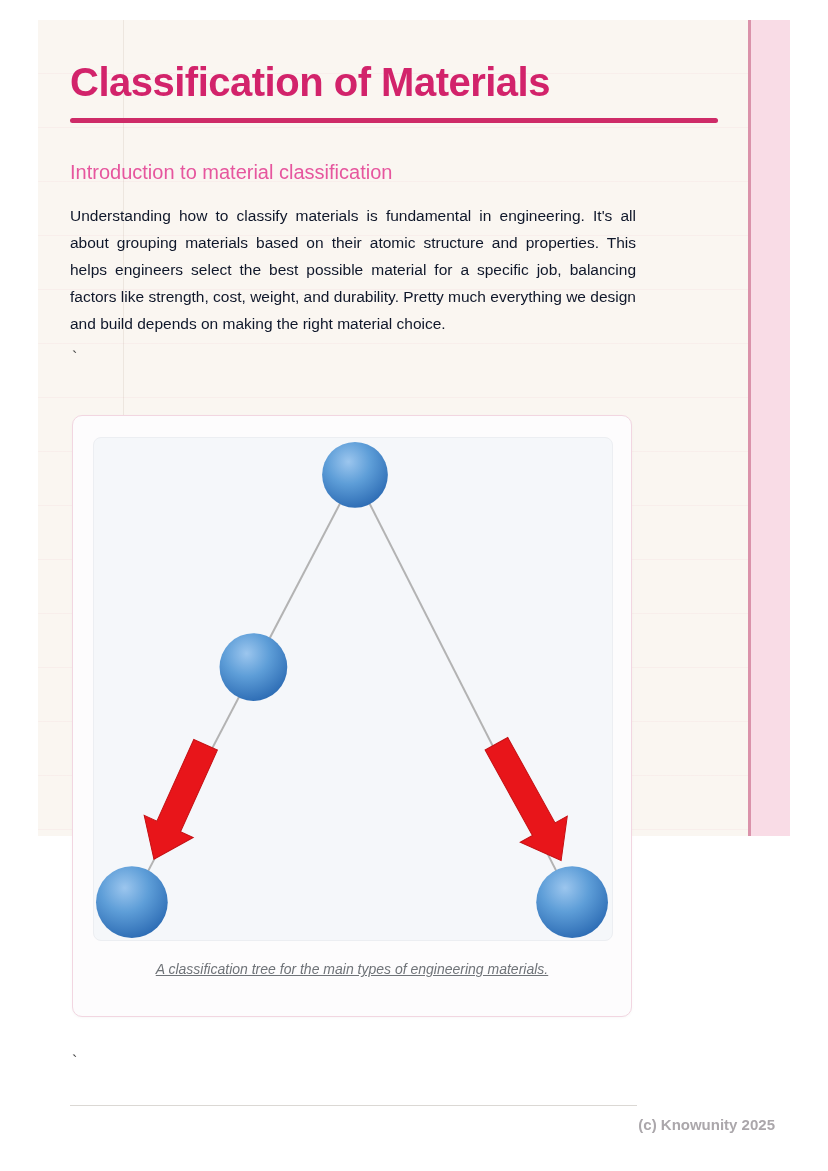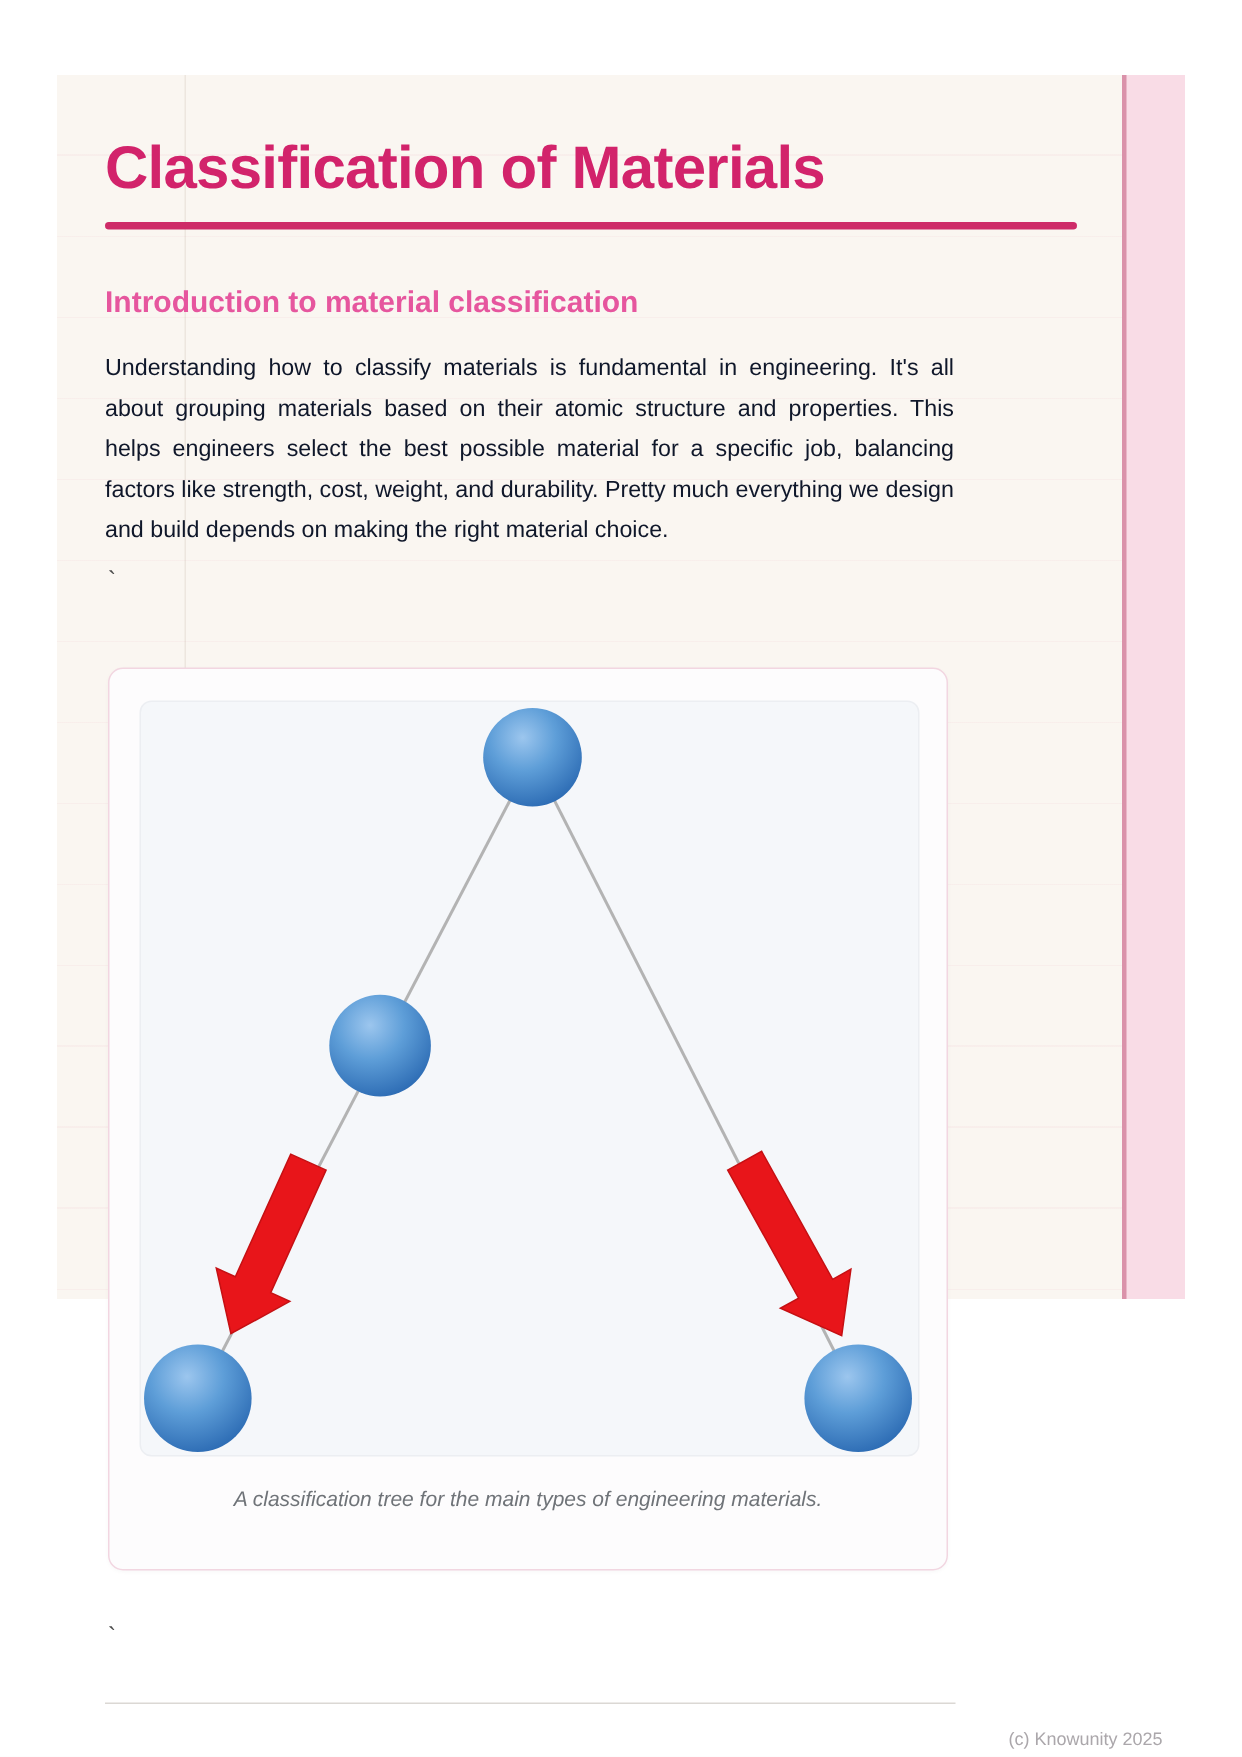--- a/index.html
+++ b/index.html
@@ -1,21 +1,21 @@
 <!DOCTYPE html>
 <html><head>
 <meta charset="utf-8">
 <style>
   html,body{margin:0;padding:0;background:#ffffff;}
   .page{
     position:relative;width:828px;height:1171px;background:#ffffff;overflow:hidden;
     font-family:"Liberation Sans", sans-serif;
   }
   .card{
-    position:absolute;left:38px;top:50px;width:752px;height:816px;
+    position:absolute;left:38px;top:20px;width:752px;height:816px;
     background:#faf6f1;
   }
   .ruled-overlay{
     position:absolute;inset:0;pointer-events:none;
     background:repeating-linear-gradient(to bottom,
       transparent 0px, transparent 53px,
       rgba(214,95,130,0.05) 53px, rgba(214,95,130,0.05) 54px);
   }
   .margin-line{
     position:absolute;left:85px;top:0;width:1px;height:100%;
@@ -29,21 +29,21 @@
     position:absolute;left:32px;top:40px;margin:0;
     font-size:40px;font-weight:800;letter-spacing:-0.5px;
     color:#d2236b;line-height:1.1;white-space:nowrap;
   }
   .title-divider{
     position:absolute;left:32px;top:98px;width:648px;height:5px;
     background:#ce2b68;border-radius:3px;
   }
   .section-heading{
     position:absolute;left:32px;top:140px;margin:0;
-    font-size:20px;font-weight:700;color:#e6569e;line-height:1.2;text-align:right;
+    font-size:20px;font-weight:400;color:#e6569e;line-height:1.2;text-align:right;
   }
   .intro-paragraph{
     position:absolute;left:32px;top:182px;width:566px;margin:0;
     font-size:15.5px;line-height:27px;color:#0f172a;text-align:justify;
   }
   .stray-mark{
     position:absolute;font-size:16px;color:#4a4a4a;line-height:1;
   }
   .stray-top{left:34px;top:330px;}
   .stray-bottom{left:34px;top:1034px;}
@@ -53,29 +53,29 @@
     box-sizing:border-box;box-shadow:0 1px 3px rgba(0,0,0,0.03);
   }
   .figure-image{
     position:absolute;left:20px;top:21px;width:520px;height:504px;
     background:#f5f7fa;border:1px solid #eceef2;border-radius:8px;
     box-sizing:border-box;overflow:hidden;
   }
   .figure-image svg{display:block;width:100%;height:100%;}
   .figure-caption{
     position:absolute;left:0;top:545px;width:100%;margin:0;
-    text-align:center;font-style:italic;font-size:14px;color:#6f7378;
+    text-align:center;font-style:italic;font-size:14px;color:#6f7378;text-decoration:underline;
   }
   .bottom-divider{
     position:absolute;left:32px;top:1085px;width:567px;height:1px;
     background:#dbd8d4;
   }
   .footer-credit{
-    position:absolute;right:53px;top:1152px;z-index:5;
-    font-size:12px;color:#aba7ab;
+    position:absolute;right:53px;top:1116px;z-index:5;
+    font-size:15px;color:#aba7ab;font-weight:bold;
   }
 </style>
 </head>
 <body>
 
 <div class="page">
   <div class="card">
     <div class="ruled-overlay"></div>
     <div class="margin-line"></div>
     <div class="stripe"></div>

